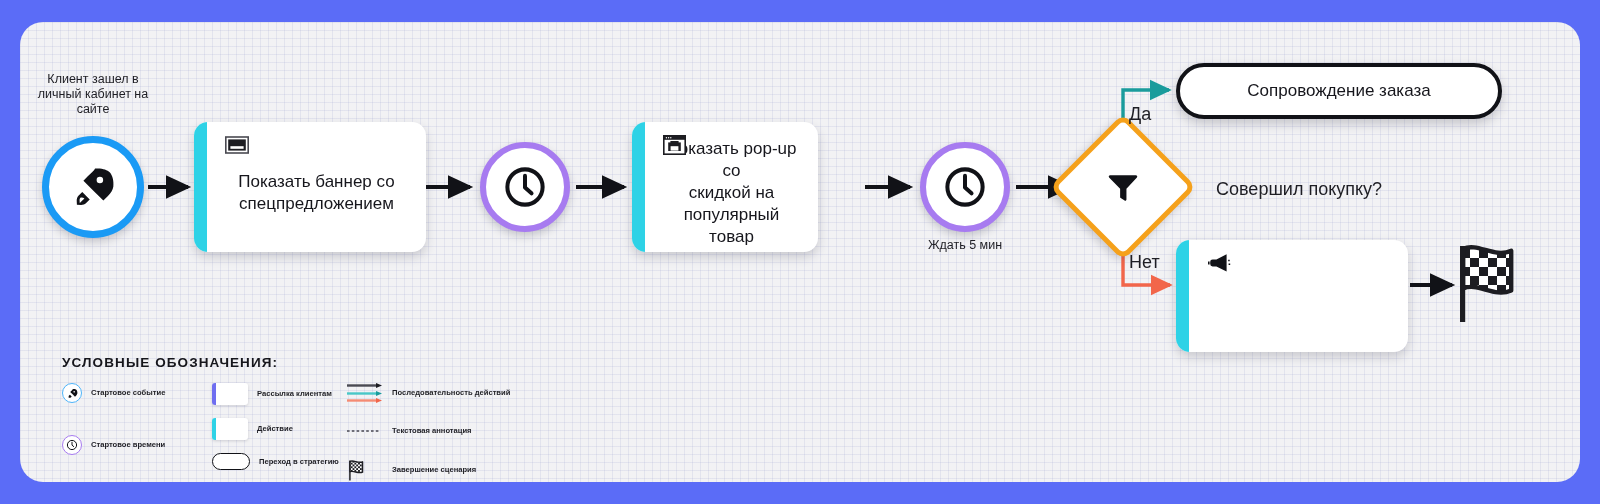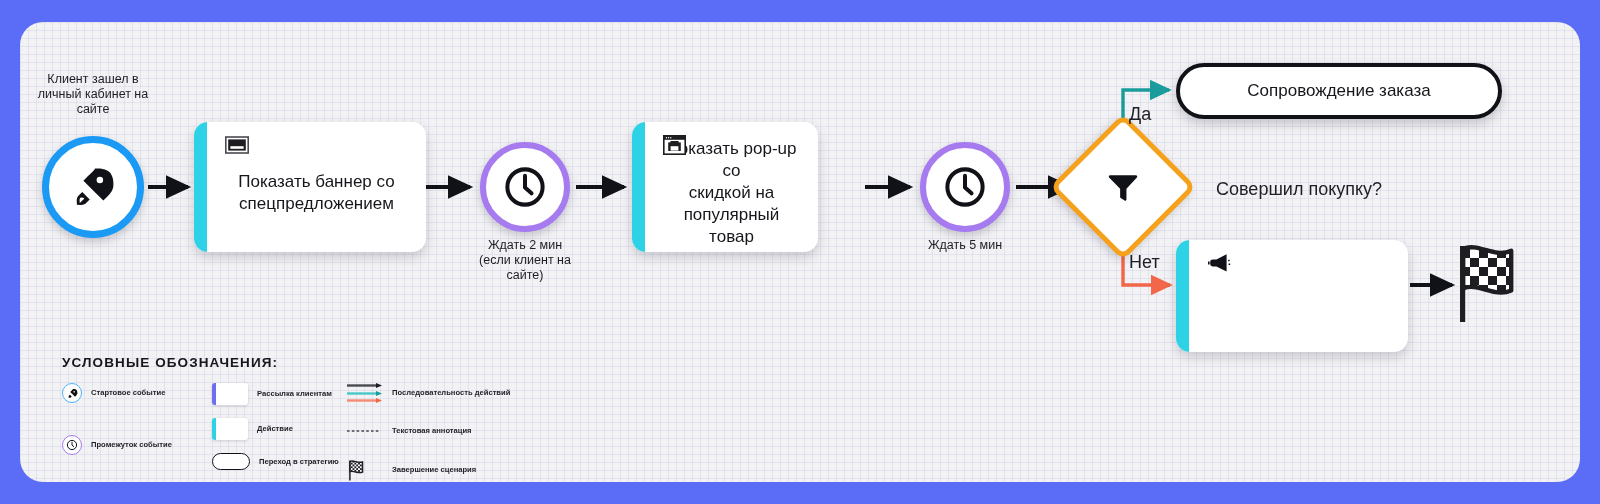--- a/index.html
+++ b/index.html
@@ -231,23 +231,20 @@
       </div>
     </div>
 
     <div class="node" style="left:460px; top:120px;">
       <div class="circle-node circle-timer">
         <svg width="46" height="46" viewBox="0 0 24 24">
           <circle cx="12" cy="12" r="9.2" fill="none" stroke="#111217" stroke-width="2.1"></circle>
           <path d="M12 6.2 L12 12.3 L15.4 15.3" fill="none" stroke="#111217" stroke-width="2.1" stroke-linecap="round" stroke-linejoin="round"></path>
         </svg>
       </div>
-      <div class="caption" style="left:-24px; top:96px; width:138px;">Ждать 2 мин
-(если клиент на
-сайте)</div>
     </div>
 
     <div class="node card" style="left:612px; top:100px; width:186px; height:130px;">
       <div class="card-bar" style="background:#2ed2e6;"></div>
       <div class="card-body">
         <div class="card-icon">
           <svg width="23" height="20" viewBox="0 0 23 20">
             <rect x="0.8" y="0.8" width="21.4" height="18.4" fill="#ffffff" stroke="#1d1d22" stroke-width="1.6"></rect>
             <rect x="0.8" y="0.8" width="21.4" height="4" fill="#1d1d22"></rect>
             <circle cx="3.4" cy="2.8" r="0.7" fill="#ffffff"></circle>
@@ -335,21 +332,21 @@
             </div>
             <div class="lrow-label">Стартовое событие</div>
           </div>
           <div class="lrow">
             <div class="mini-circle mc-purple">
               <svg width="12" height="12" viewBox="0 0 24 24">
                 <circle cx="12" cy="12" r="9.2" fill="none" stroke="#111217" stroke-width="2"></circle>
                 <path d="M12 6.4 L12 12.3 L15.4 15.1" fill="none" stroke="#111217" stroke-width="2" stroke-linecap="round" stroke-linejoin="round"></path>
               </svg>
             </div>
-            <div class="lrow-label">Промежуток событие</div>
+            <div class="lrow-label">Стартовое времени</div>
           </div>
           <div class="lrow">
             <div class="mini-diamond-wrap">
               <div class="mini-diamond"></div>
               <div class="mini-diamond-ic">
                 <svg width="9" height="9" viewBox="0 0 24 24">
                   <path fill="#111217" d="M3.4 4.2 h17.2 a0.9 0.9 0 0 1 0.68 1.48 L14.3 13.2 V20.4 a0.8 0.8 0 0 1 -1.22 0.68 l-2.6 -1.7 a0.9 0.9 0 0 1 -0.4 -0.75 V13.2 L2.72 5.68 A0.9 0.9 0 0 1 3.4 4.2 z"></path>
                 </svg>
               </div>
             </div>

